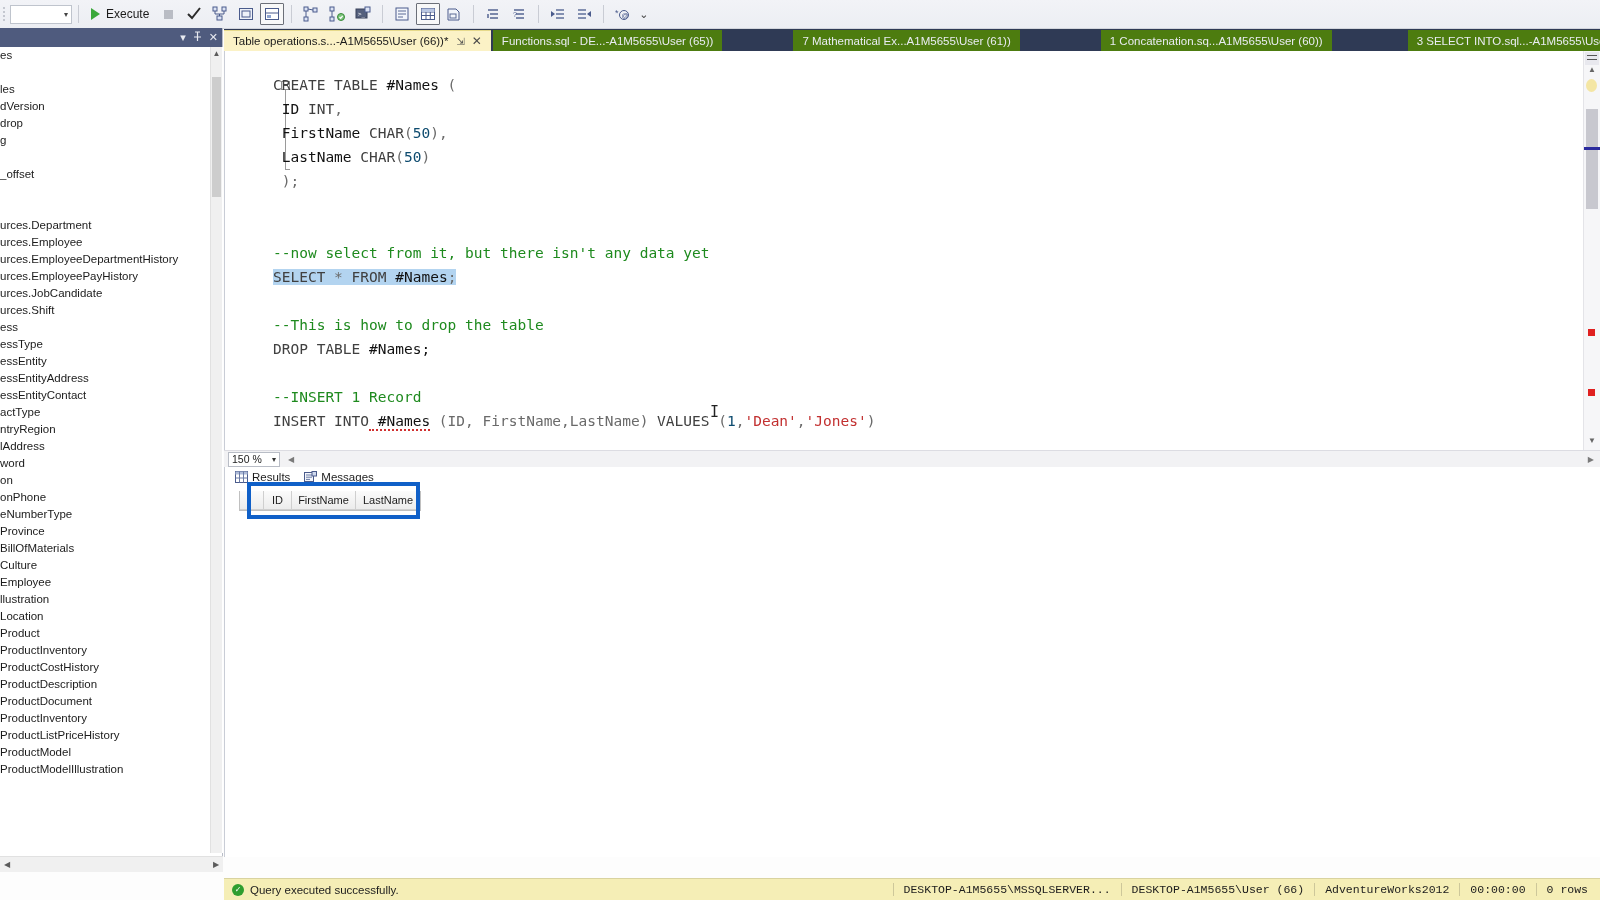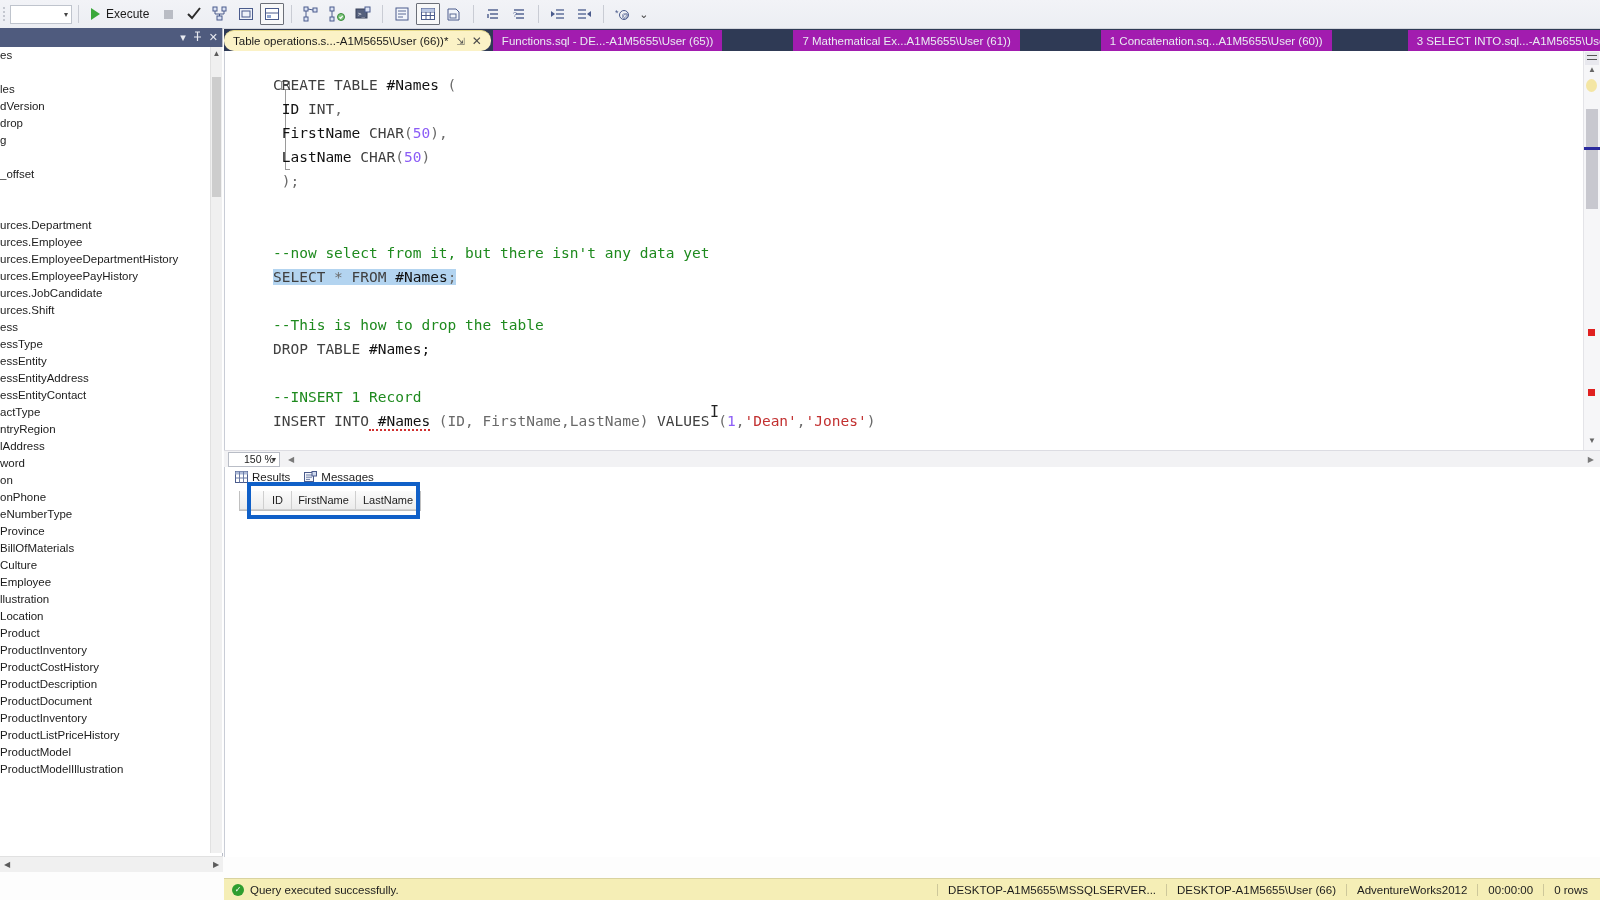--- a/index.html
+++ b/index.html
@@ -78,24 +78,24 @@
   }
   .oe-hscroll .harrow{width:14px;text-align:center;font-size:8px;color:#5b5b5b;}
 
   
   .tabstrip{
     position:absolute;left:224px;top:29px;width:1376px;height:22px;
     background:#2f3a55;display:flex;align-items:flex-end;
   }
   .tab{
     height:21px;display:flex;align-items:center;padding:0 9px;
-    font-size:11.5px;color:#e9ecf2;white-space:nowrap;background:#a21caf;
+    font-size:11.5px;color:#e9ecf2;white-space:nowrap;background:#4d7c0f;
     margin-right:1px;box-sizing:border-box;
   }
-  .tab.active{background:#fbf2c6;color:#1a1a1a;border-top:1px solid #e6d98a;border-radius:10px;}
+  .tab.active{background:#fbf2c6;color:#1a1a1a;border-top:1px solid #e6d98a;}
   .tab .pin{margin-left:8px;font-size:10px;color:#4a4a4a;}
   .tab .x{margin-left:7px;font-size:12px;color:#4a4a4a;}
 
   
   .editor-wrap{
     position:absolute;left:224px;top:51px;width:1376px;height:399px;
     background:#ffffff;border-left:1px solid #c9cdd6;box-sizing:border-box;
   }
   .ed-indicator{
     position:absolute;left:0;top:0;width:16px;height:399px;background:#ffffff;
@@ -116,21 +116,21 @@
   .fold-line-end{position:absolute;left:44px;top:118px;width:5px;height:1px;background:#9a9a9a;}
   .code{
     position:absolute;left:48px;top:22px;width:1300px;
     font-family:"DejaVu Sans Mono","Liberation Mono",monospace;
     font-size:14.5px;line-height:24px;white-space:pre;color:#111;
   }
   .k{color:#404040;}         
   .cm{color:#1e8a1e;}        
   .st{color:#c23030;}        
   .op{color:#6a6a6a;}        
-  .num{color:#8b5cf6;}
+  .num{color:#0c4a6e;}
   .sel{background:#b3d4f0;}
   .squig{
     border-bottom:2px dotted #d03030;padding-bottom:0px;
   }
   .ed-ibeam{
     position:absolute;left:485px;top:352px;font-size:15px;color:#222;
     font-family:"DejaVu Sans Mono",monospace;
   }
   
   .ed-vscroll{
@@ -151,21 +151,21 @@
   .ed-mark-red2{position:absolute;left:4px;top:338px;width:7px;height:7px;background:#e02020;}
 
   
   .ed-hbar{
     position:absolute;left:224px;top:450px;width:1376px;height:17px;
     background:#f2f2f4;border-top:1px solid #dcdce2;box-sizing:border-box;
     display:flex;align-items:center;
   }
   .zoom-combo{
     width:52px;height:15px;margin-left:4px;background:#fff;border:1px solid #b9bdc6;
-    display:flex;align-items:center;font-size:10.5px;color:#222;padding-left:15px;
+    display:flex;align-items:center;font-size:10.5px;color:#222;padding-left:3px;
     box-sizing:border-box;position:relative;
   }
   .zoom-combo .zcar{position:absolute;right:3px;font-size:8px;color:#333;}
   .ed-hleft{font-size:8px;color:#7a7a7a;margin-left:8px;}
   .ed-hright{margin-left:auto;font-size:8px;color:#7a7a7a;margin-right:6px;}
 
   
   .results{
     position:absolute;left:224px;top:467px;width:1376px;height:390px;
     background:#ffffff;border-left:1px solid #c9cdd6;box-sizing:border-box;
@@ -197,21 +197,21 @@
     position:absolute;left:224px;bottom:0;width:1376px;height:22px;
     background:#f5eeb6;border-top:1px solid #d9d3a0;
     display:flex;align-items:center;box-sizing:border-box;
   }
   .sb-left{display:flex;align-items:center;padding-left:8px;}
   .sb-ok{
     width:12px;height:12px;border-radius:50%;background:#2f9e2f;margin-right:6px;
     display:flex;align-items:center;justify-content:center;color:#fff;font-size:8px;
   }
   .sb-txt{font-size:11.5px;color:#1c1c1c;}
-  .sb-right{margin-left:auto;display:flex;align-items:center;}
+  .sb-right{margin-left:auto;display:flex;align-items:center;font-family:Liberation Mono, monospace;}
   .sb-item{
     font-size:11.5px;color:#1c1c1c;padding:0 10px;
     border-left:1px solid #cdc79a;white-space:nowrap;
   }
   .sb-item:last-child{padding-right:12px;}
   .bottom-left-strip{
     position:absolute;left:0;bottom:0;width:224px;height:22px;background:#fdfdfd;
   }
 </style>
 </head>

